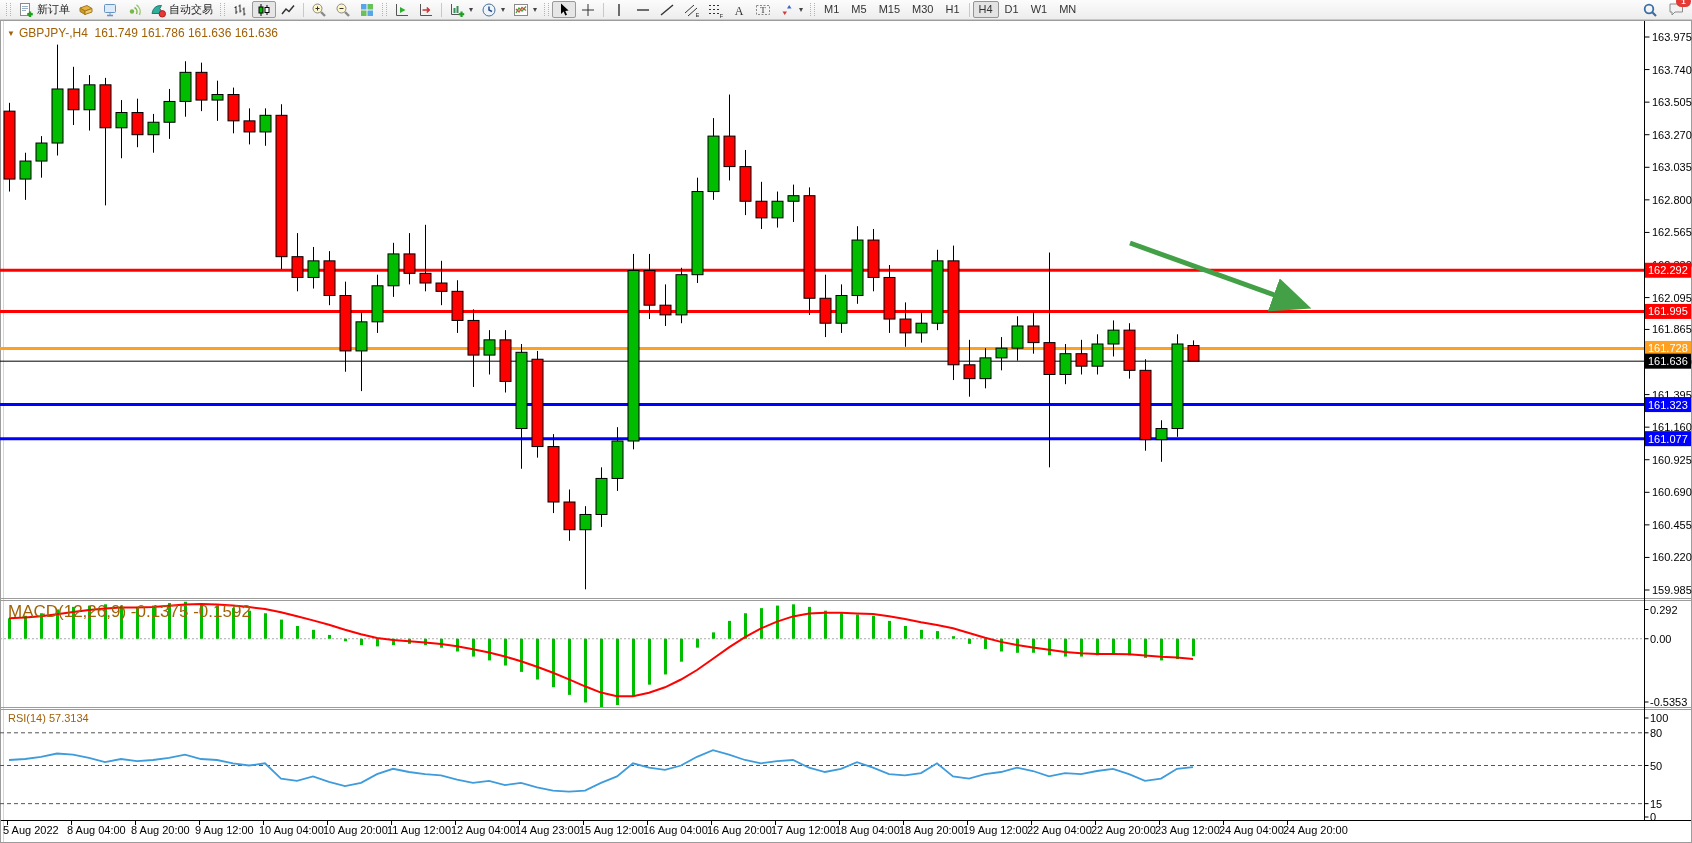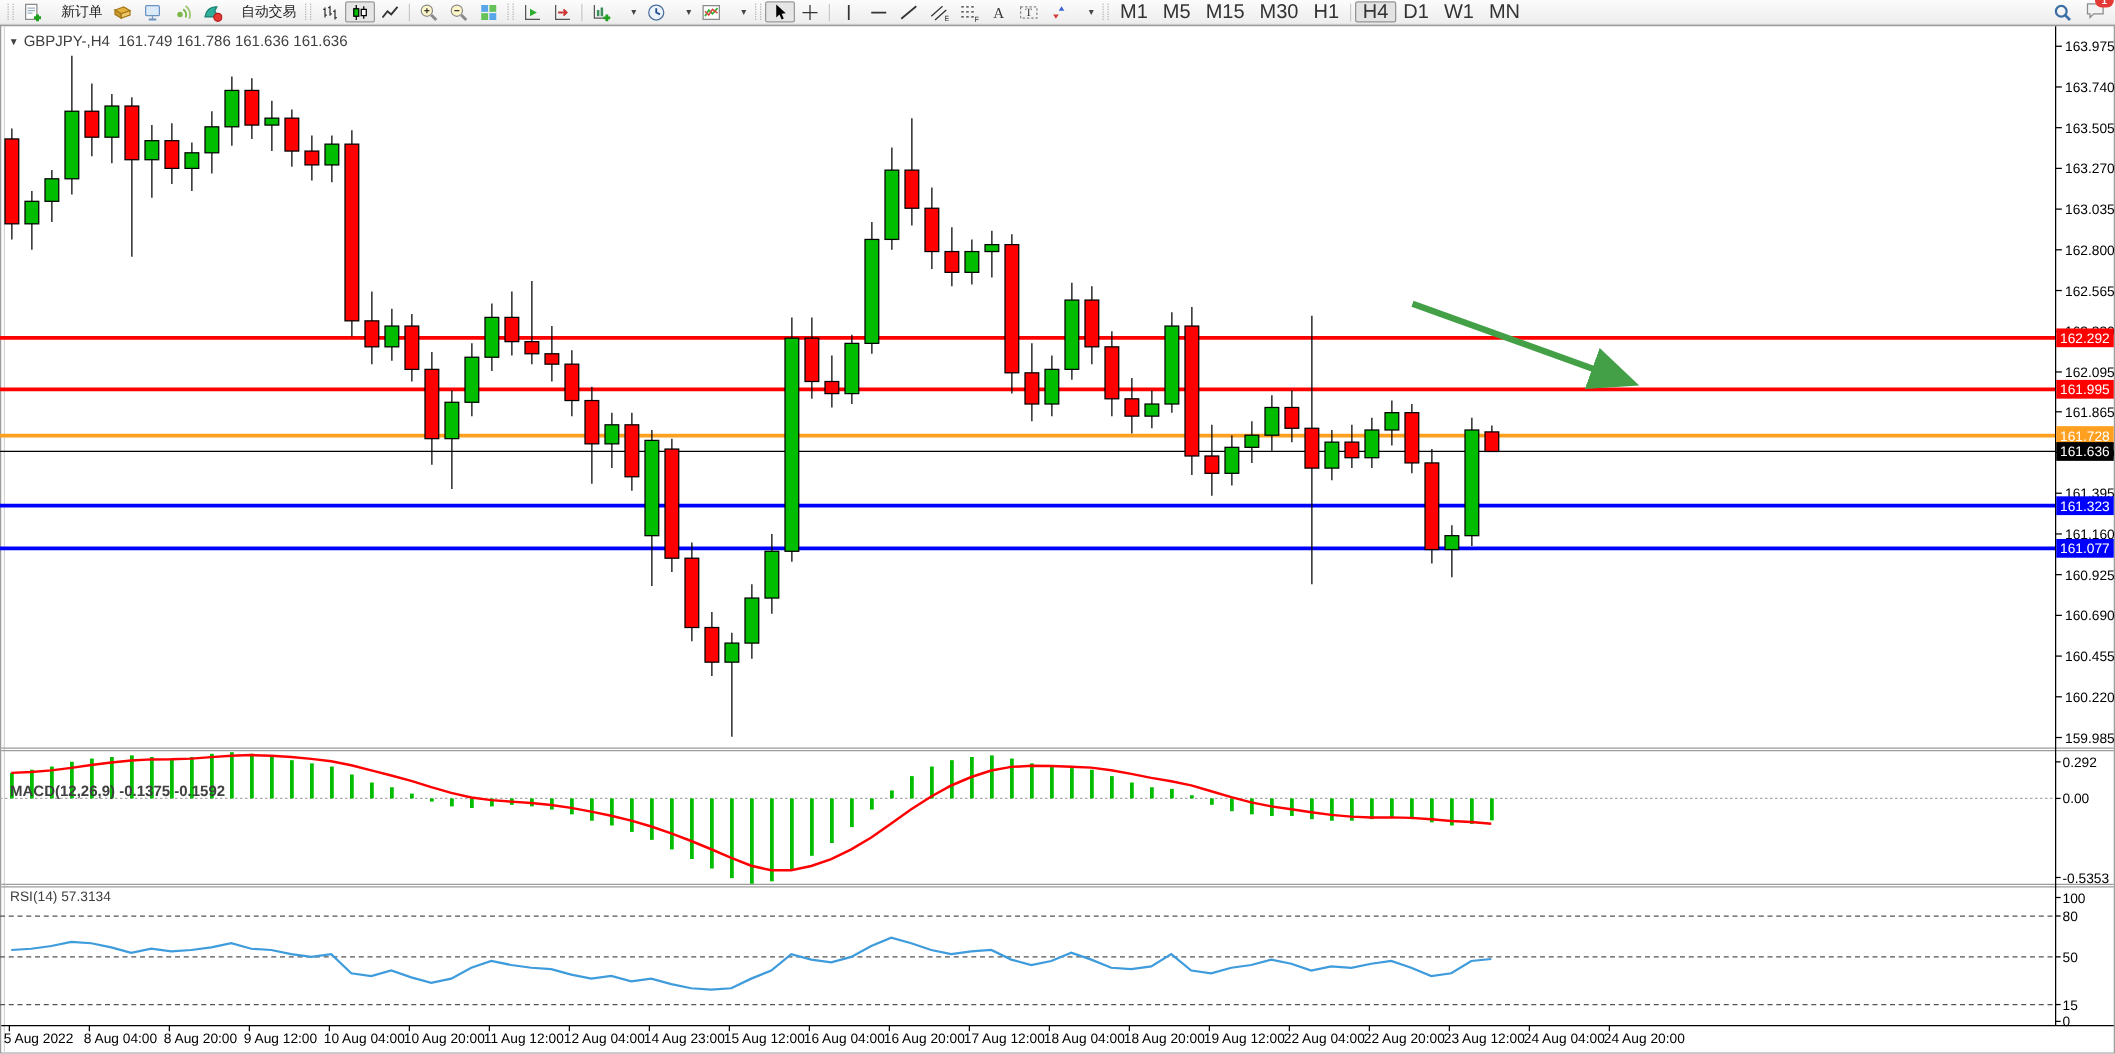--- a/index.html
+++ b/index.html
@@ -4,37 +4,37 @@
 <style>
   html,body{margin:0;padding:0;}
   body{width:1692px;height:843px;position:relative;overflow:hidden;background:#fff;
        font-family:"Liberation Sans",sans-serif;-webkit-font-smoothing:antialiased;}
   
   .toolbar{position:relative;z-index:3;height:19px;display:flex;align-items:center;
            background:linear-gradient(#fcfcfc,#ededed);border-bottom:1px solid #c9c9c9;
            padding:0 3px;font-size:11px;color:#222;}
   .grip{width:3px;height:13px;border-left:1px dotted #b4b4b4;border-right:1px dotted #b4b4b4;margin:0 3px;}
   .sep{width:1px;height:14px;background:#c9c9c9;margin:0 3px;}
-  .tb-btn{display:flex;align-items:center;gap:15px;padding:0 3px;height:17px;border:1px solid transparent;
+  .tb-btn{display:flex;align-items:center;gap:3px;padding:0 3px;height:17px;border:1px solid transparent;
           background:transparent;font-size:11px;color:#222;cursor:default;white-space:nowrap;}
   .tb-btn.pressed{border:1px solid #9a9a9a;background:#e6e6e6;border-radius:2px;}
   .tb-btn svg{display:block;}
   .caret{font-size:8px;color:#444;margin-left:1px;}
-  .tf{padding:0 5px;height:15px;line-height:15px;border:1px solid transparent;color:#333;font-size:16px;}
+  .tf{padding:0 5px;height:15px;line-height:15px;border:1px solid transparent;color:#333;font-size:11px;}
   .tf.active{border:1px solid #949494;background:#e3e3e3;border-radius:2px;}
   .tb-right{margin-left:auto;display:flex;align-items:center;gap:6px;padding-right:4px;}
   .chat-wrap{position:relative;}
   .badge{position:absolute;top:-5px;right:-6px;min-width:11px;height:11px;background:#e53935;color:#fff;
          border-radius:6px;font-size:8px;line-height:11px;text-align:center;padding:0 2px;font-weight:bold;}
   
   #chart-svg{position:absolute;left:0;top:0;z-index:1;}
-  .overlay{position:absolute;z-index:2;color:#404040;white-space:nowrap;}
+  .overlay{position:absolute;z-index:2;color:#a16207;white-space:nowrap;}
   #chart-title{left:7px;top:26px;font-size:12px;}
   #chart-title .tri{font-size:8px;vertical-align:1px;margin-right:4px;}
-  #macd-label{left:8px;top:626px;font-size:12px;font-weight:bold;}
+  #macd-label{left:8px;top:602px;font-size:17px;}
   #rsi-label{left:8px;top:712px;font-size:11px;}
 </style>
 </head>
 <body>
 
 <div class="toolbar">
   <span class="grip"></span>
 
   <button class="tb-btn">
     <svg width="16" height="16" viewBox="0 0 16 16">

